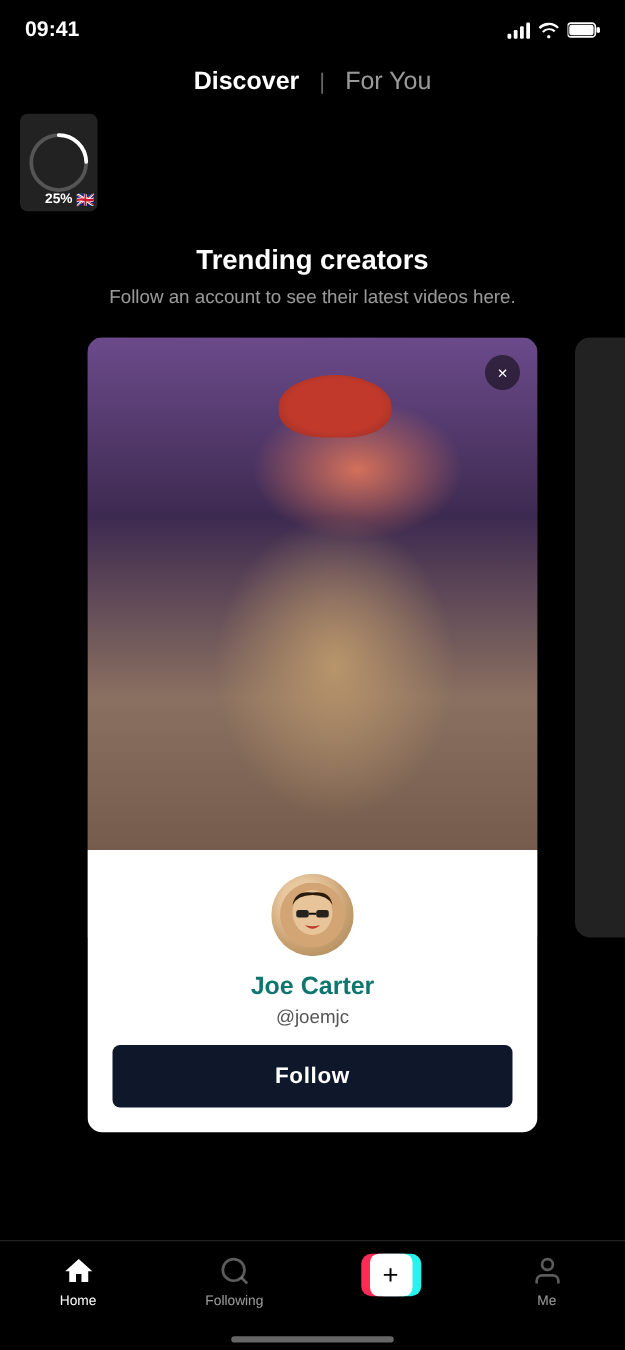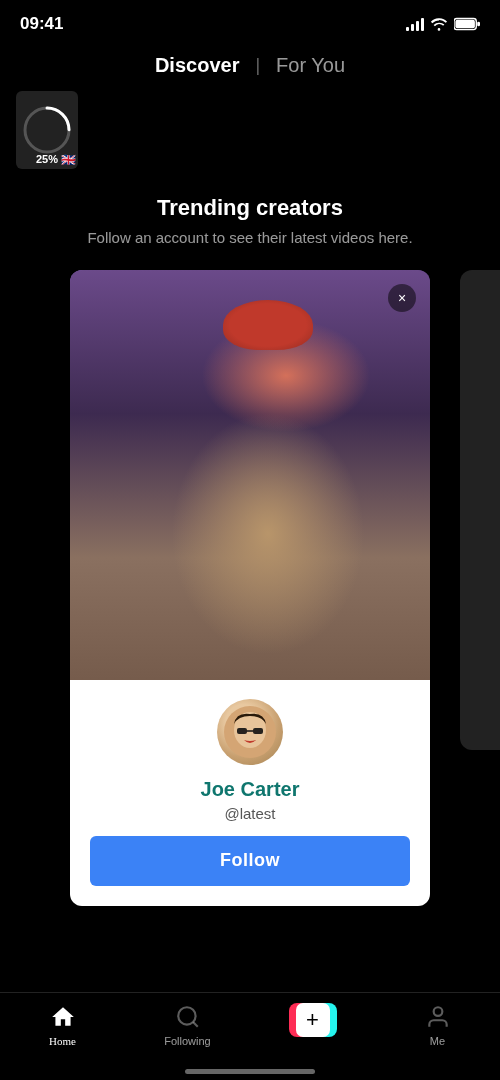--- a/index.html
+++ b/index.html
@@ -232,21 +232,21 @@
       margin-bottom: 4px;
     }
     .card-handle {
       font-size: 15px;
       color: #555;
       margin-bottom: 14px;
     }
     .follow-btn {
       width: 100%;
       height: 50px;
-      background: #3b82f6;
+      background: #0f172a;
       border: none;
       border-radius: 6px;
       color: #fff;
       font-size: 18px;
       font-weight: 700;
       cursor: pointer;
       letter-spacing: 0.5px;
     }
 
     
@@ -276,21 +276,20 @@
       display: flex;
       align-items: center;
       justify-content: center;
     }
     .nav-label {
       font-size: 11px;
       color: #fff;
     }
     .nav-item.active .nav-label {
       color: #fff;
-      font-family: Liberation Serif, serif;
     }
     .nav-item:not(.active) .nav-label {
       color: rgba(255,255,255,0.6);
     }
     .nav-item:not(.active) .nav-icon svg {
       opacity: 0.6;
     }
 
     
     .nav-plus {
@@ -435,21 +434,21 @@
 
             <rect x="13" y="22" width="10" height="6" rx="2" fill="#111" opacity="0.9"></rect>
             <rect x="29" y="22" width="10" height="6" rx="2" fill="#111" opacity="0.9"></rect>
             <line x1="23" y1="25" x2="29" y2="25" stroke="#111" stroke-width="1.5"></line>
 
             <path d="M20 34 Q26 40 32 34 Q26 36 20 34Z" fill="#c0392b"></path>
           </svg>
         </div>
       </div>
       <span class="card-name">Joe Carter</span>
-      <span class="card-handle">@latest</span>
+      <span class="card-handle">@joemjc</span>
       <button class="follow-btn">Follow</button>
     </div>
   </div>
 
   <div class="creator-card-peek"></div>
 </div>
 
 <div class="bottom-nav">
 
   <div class="nav-item active">

